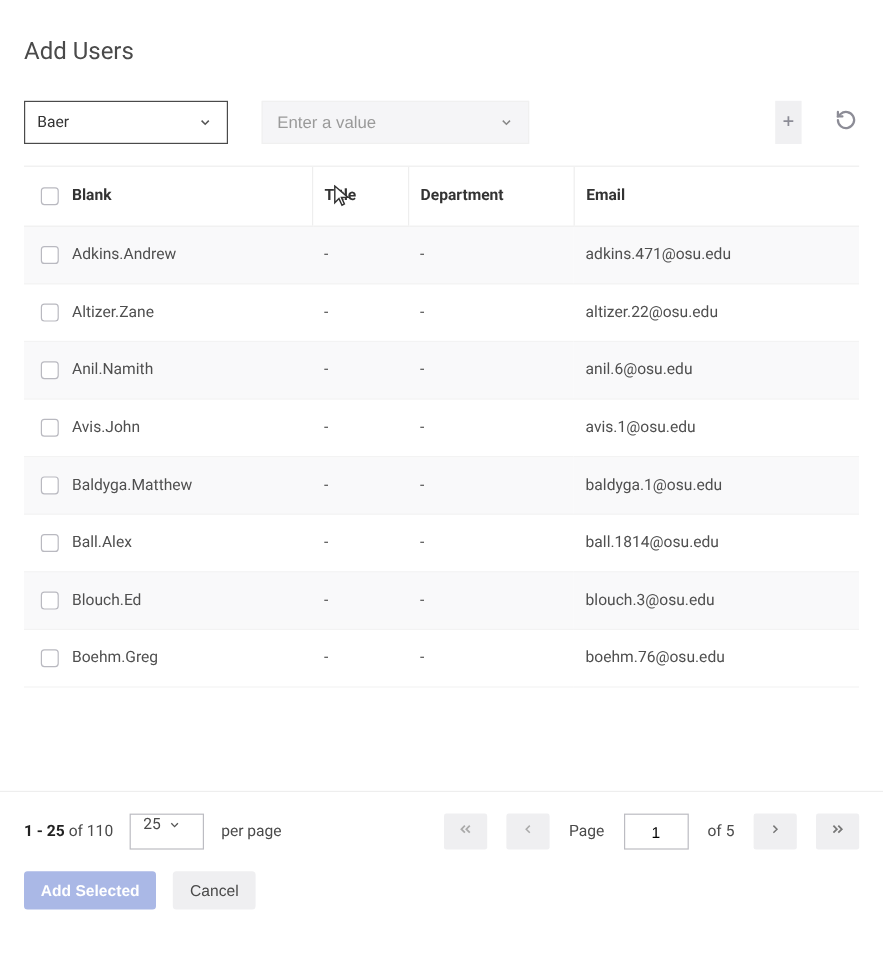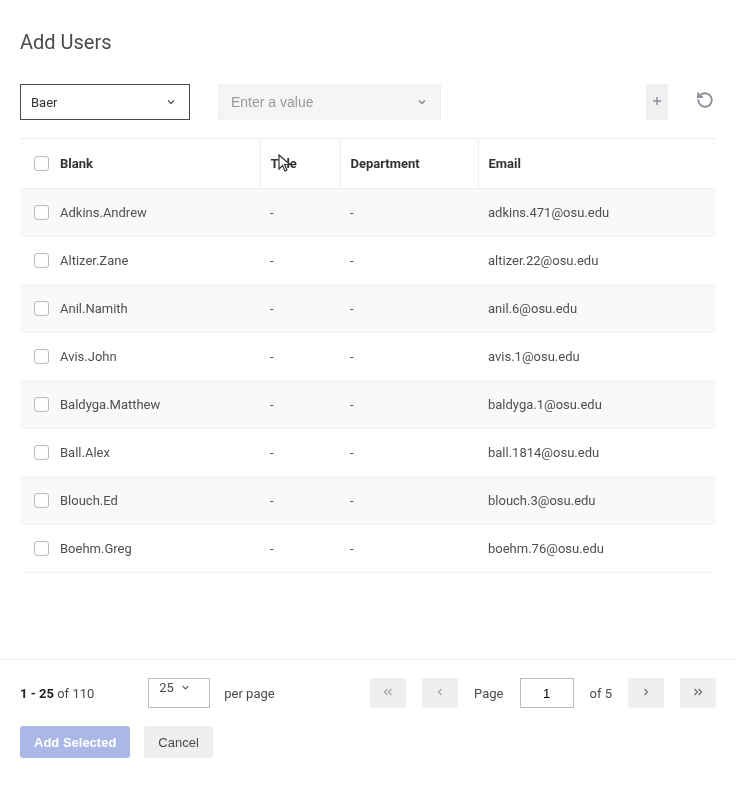--- a/index.html
+++ b/index.html
@@ -124,21 +124,20 @@
     }
     .footer-bar .bold { font-weight: 700; color: #222; }
     .page-size-select {
       border: 1px solid #bcbcc2;
       height: 30px; width: 62px;
       display: inline-flex; align-items: center;
       padding: 0 6px 12px 10px;
       gap: 4px;
       font-size: 13px;
       cursor: pointer;
-      margin-left: 40px;
     }
     .pagination {
       margin-left: auto;
       display: flex; align-items: center; gap: 16px;
     }
     .pg-btn {
       width: 36px; height: 30px;
       background: #efeff1;
       display: inline-flex; align-items: center; justify-content: center;
       color: #8c8c96; font-size: 14px;

